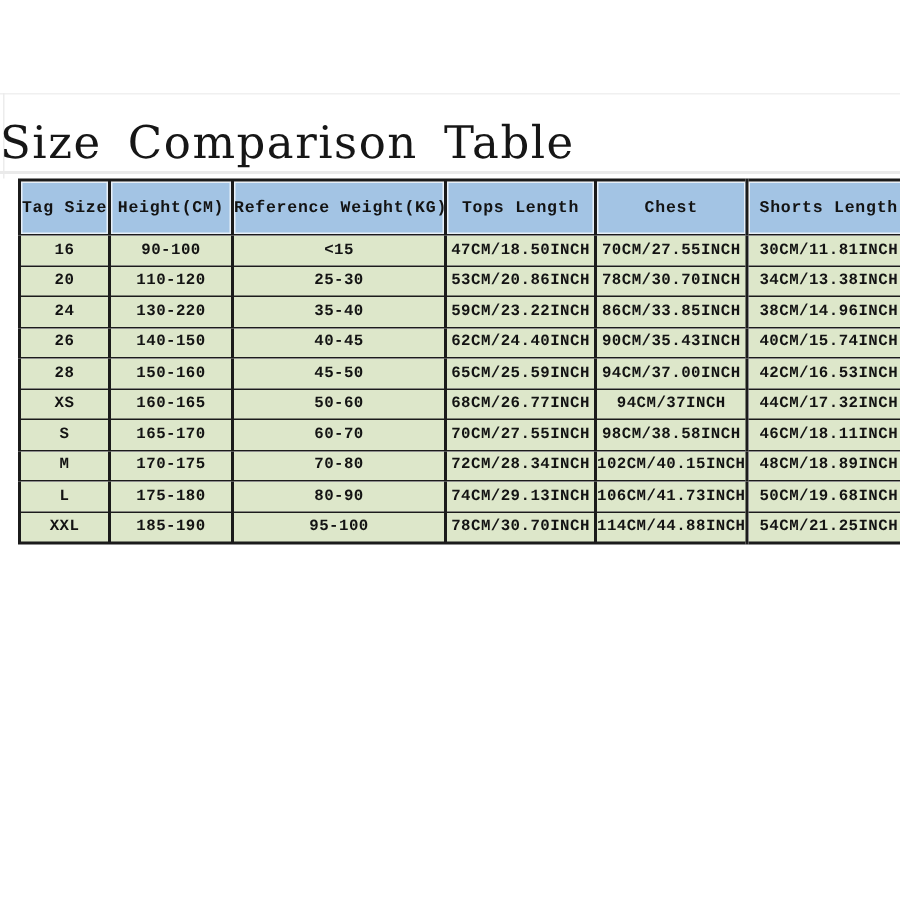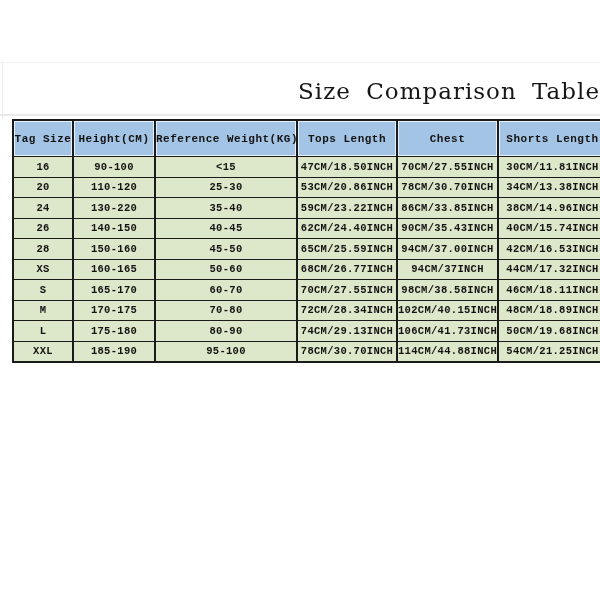--- a/index.html
+++ b/index.html
@@ -31,24 +31,24 @@
     position: absolute;
     top: 114px; left: 0;
     width: 600px; height: 2px;
     background: #eaeaea;
   }
   .title {
     position: absolute;
     top: 78px; left: 0;
     width: 100%;
     margin: 0;
-    text-align: right;
+    text-align: left;
     font-family: "DejaVu Serif", serif;
     font-weight: 400;
-    font-size: 23px;
+    font-size: 30px;
     color: #161616;
     letter-spacing: 1px;
     word-spacing: 7px;
   }
   table.size-table {
     position: absolute;
     top: 119px; left: 12px;
     width: 594px;
     border-collapse: collapse;
     table-layout: fixed;

